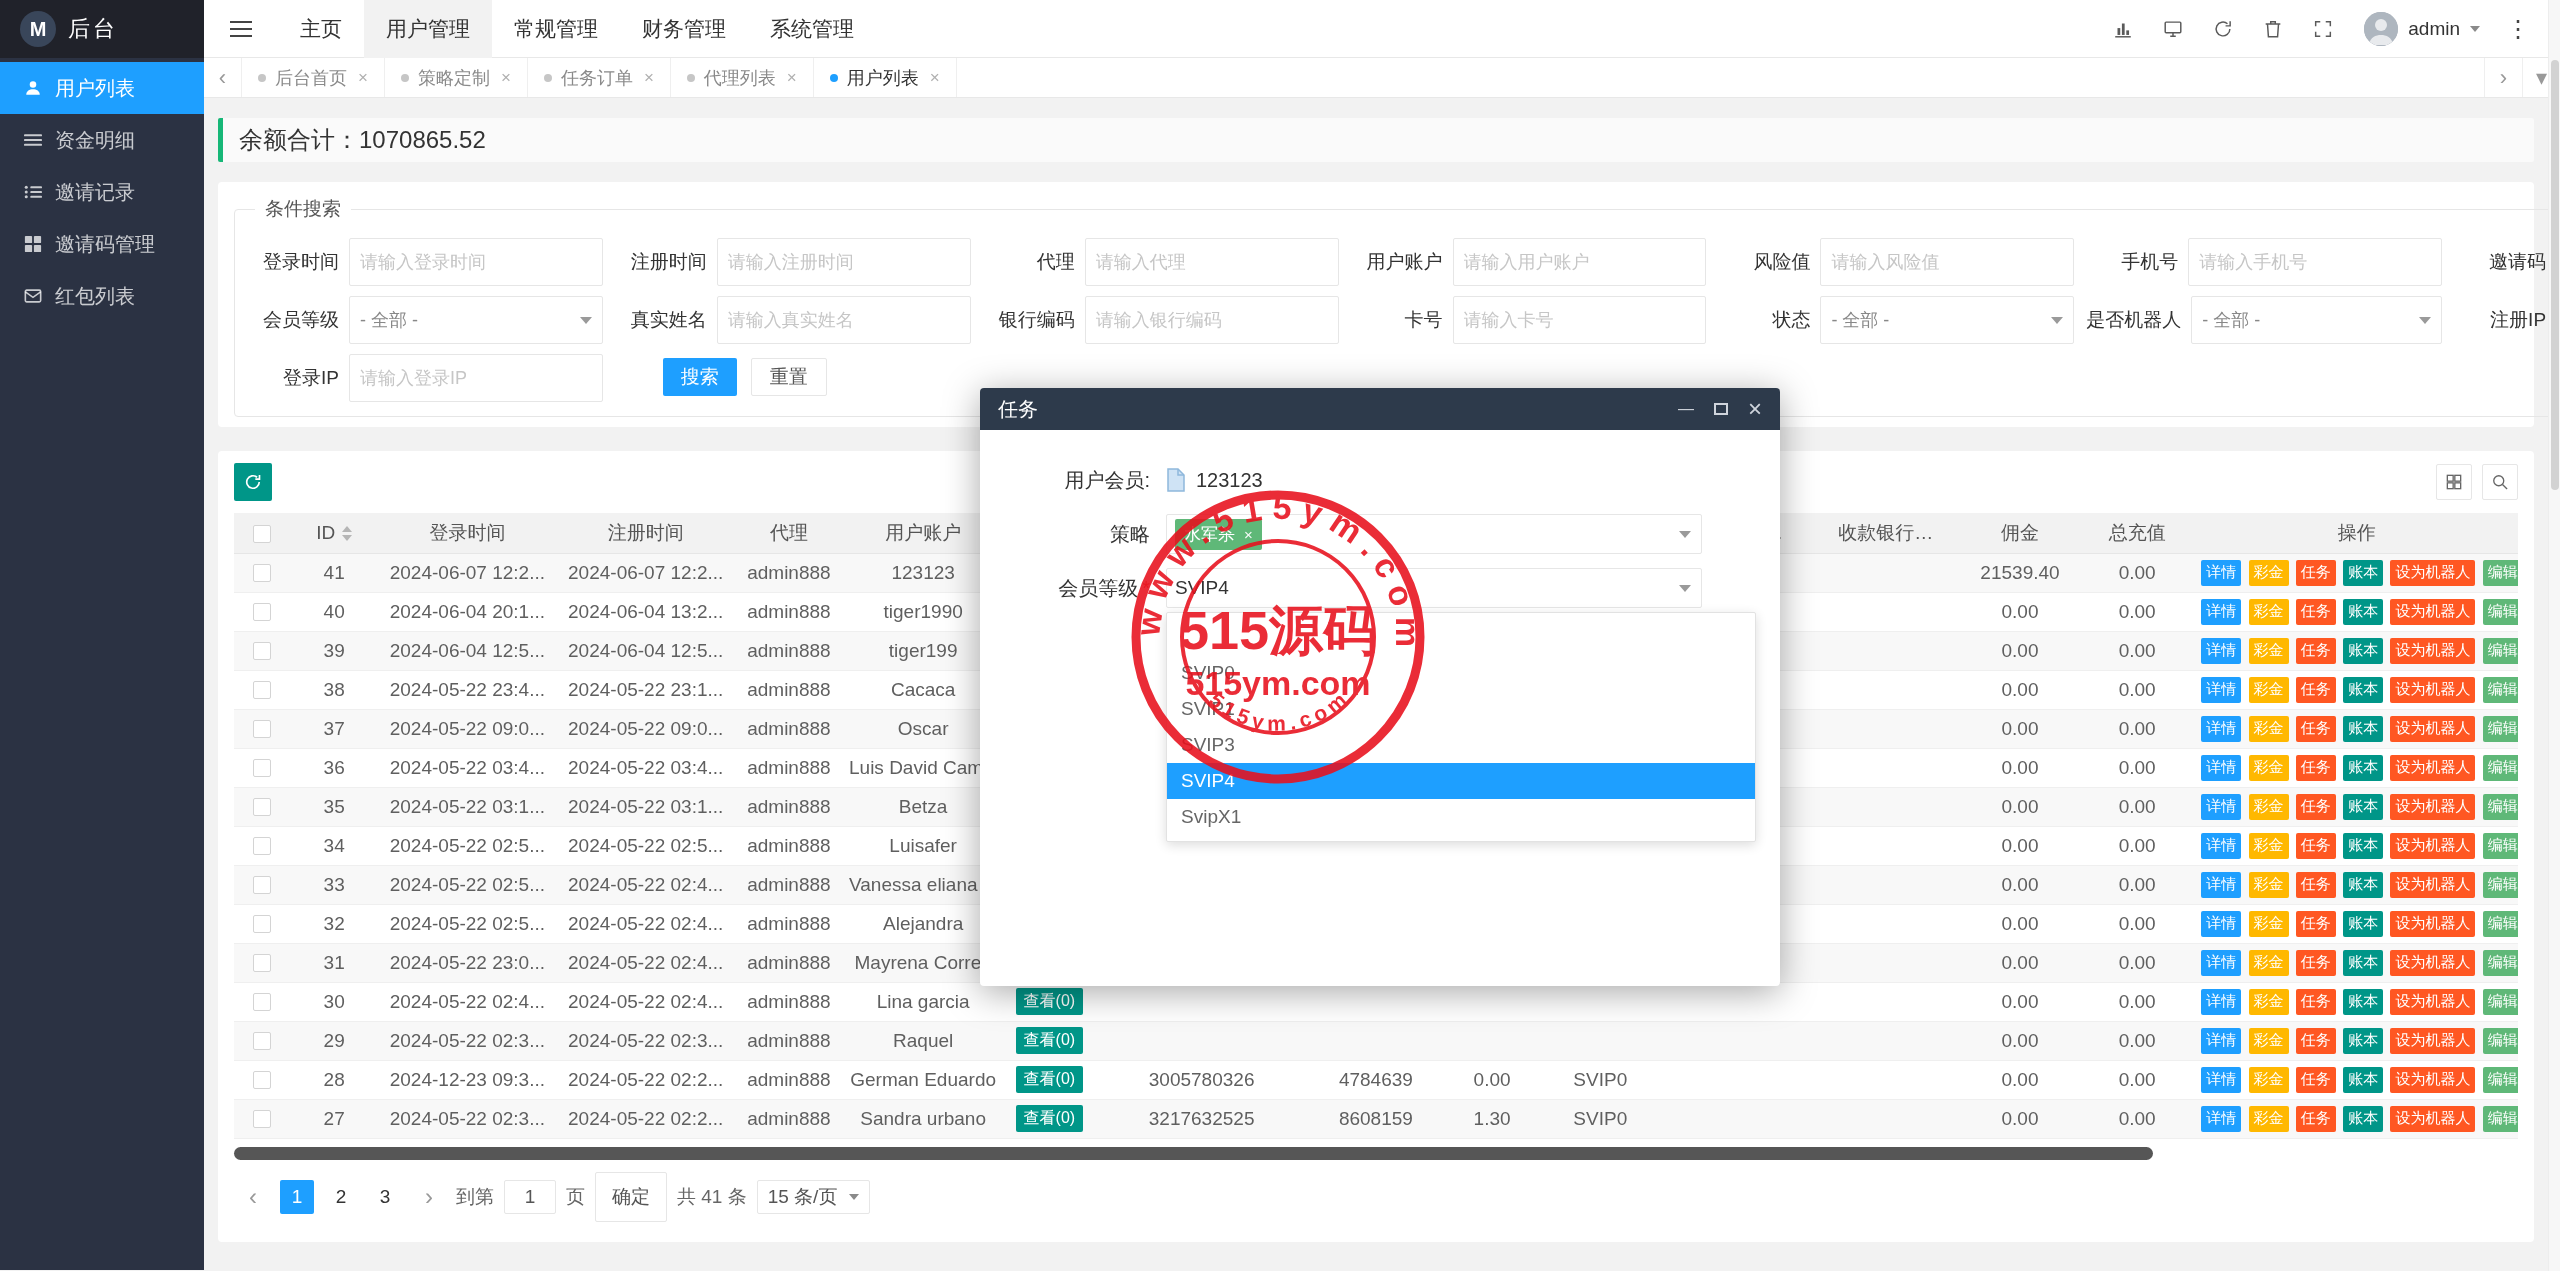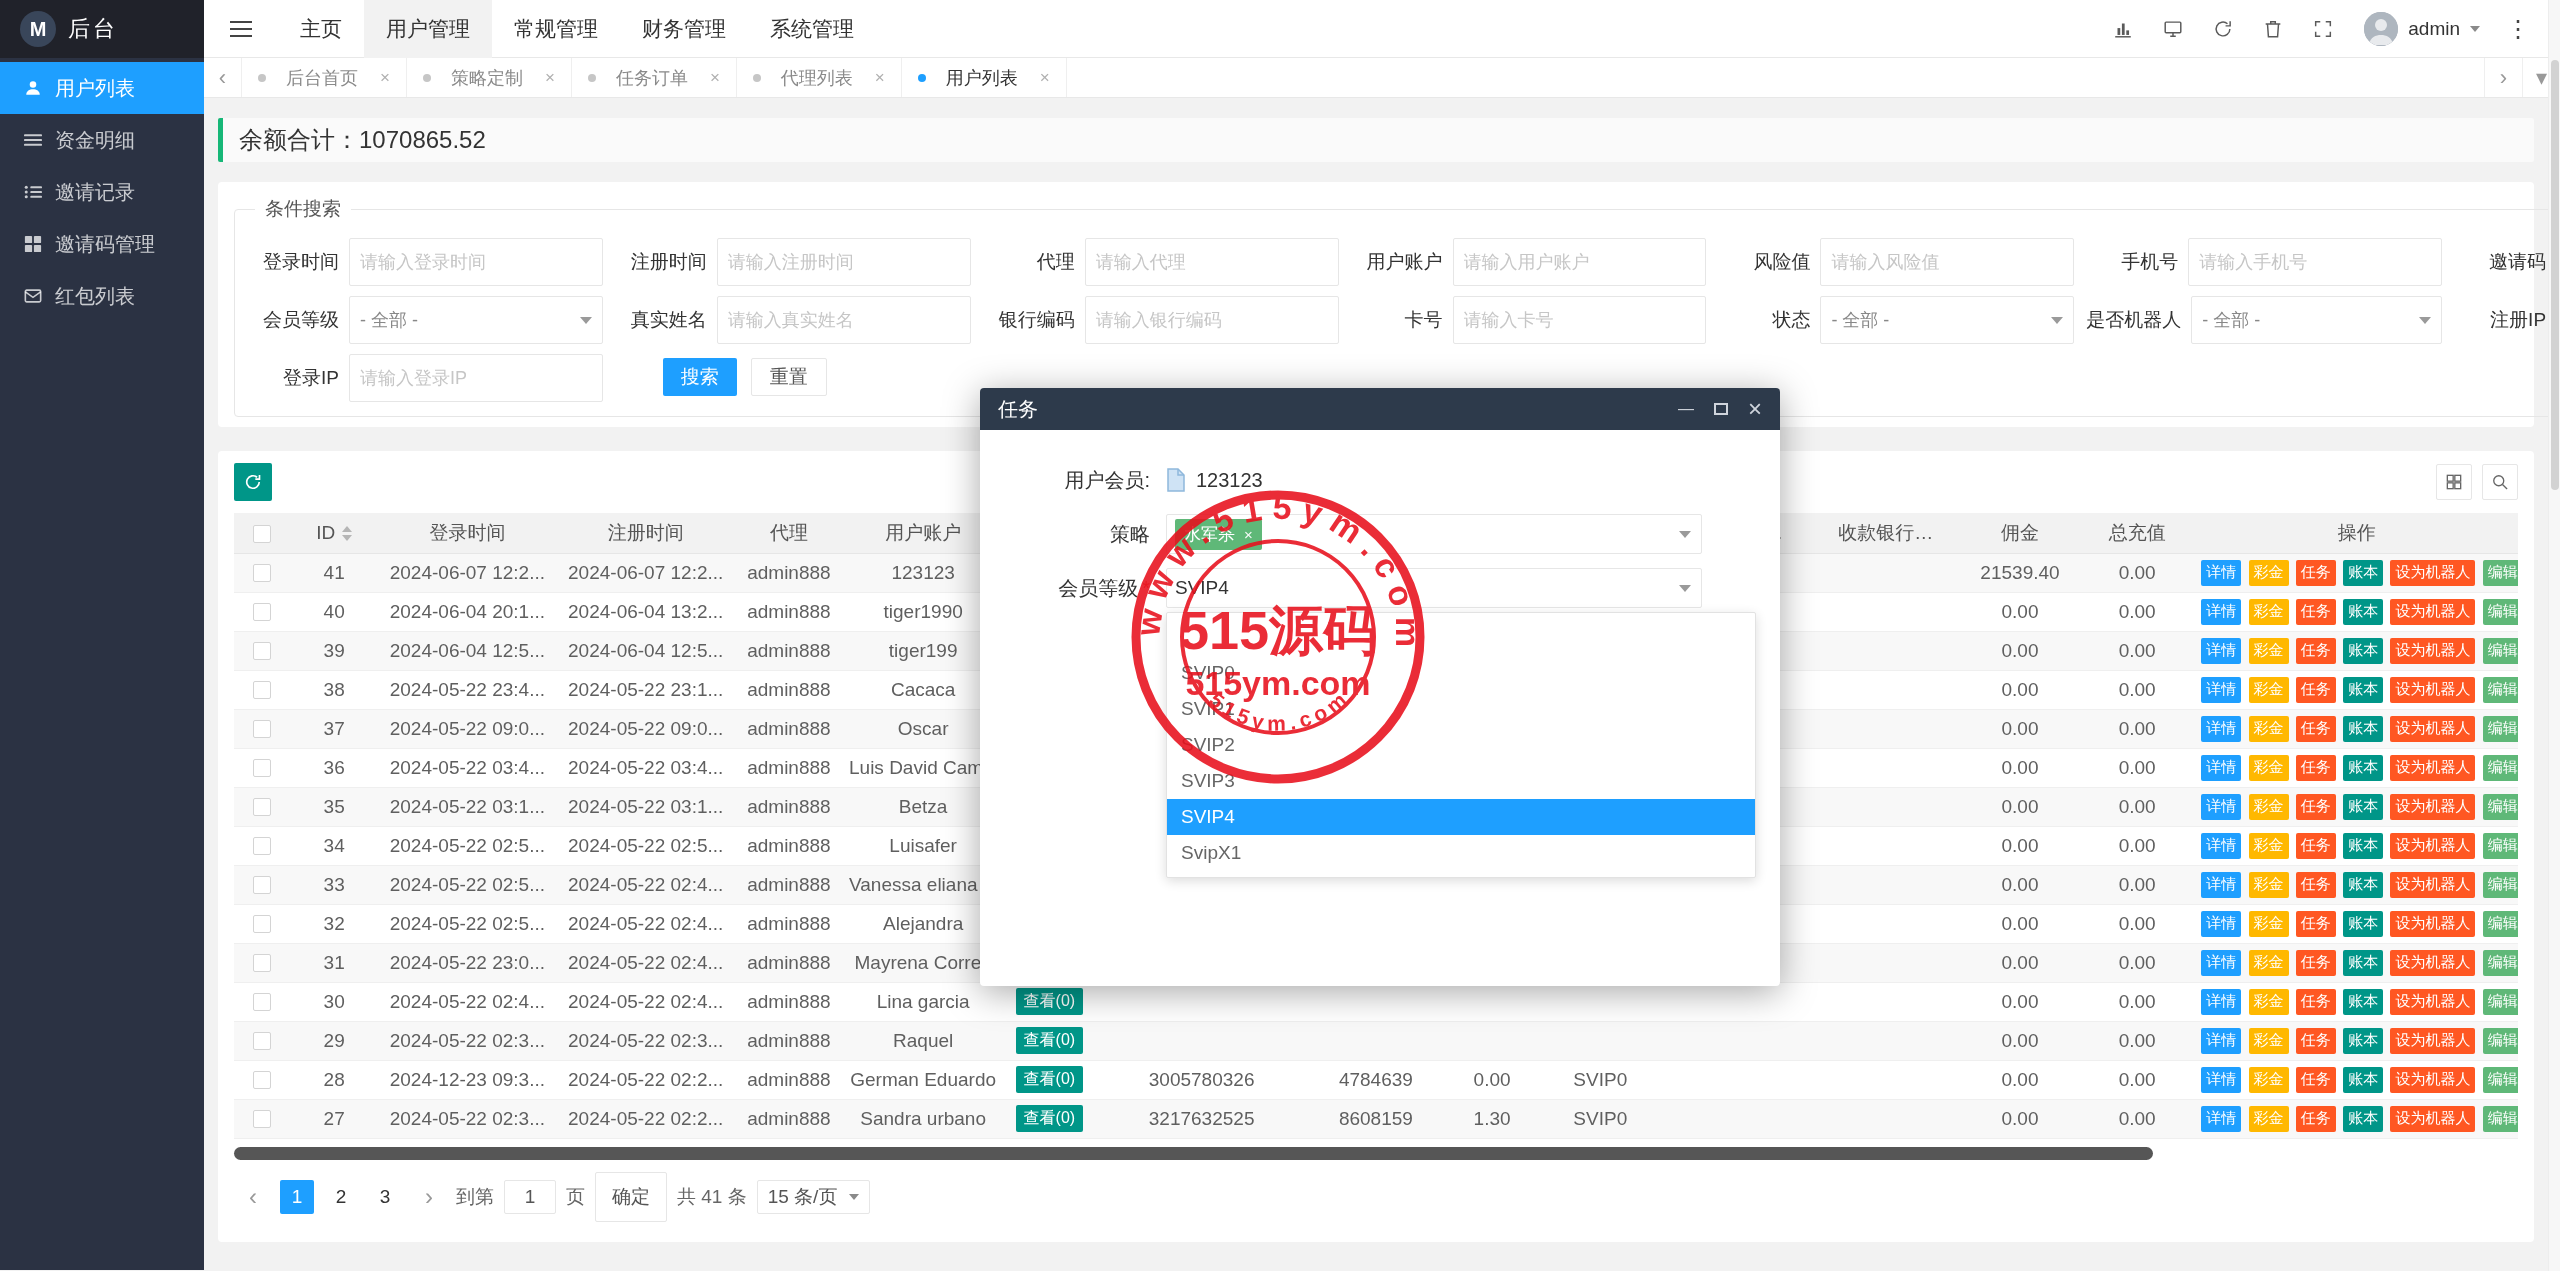--- a/index.html
+++ b/index.html
@@ -36,21 +36,21 @@
 .side-item.active{background:#1e9fff;color:#fff}
 .sicon{width:18px;height:18px;flex:none}
 .sicon .f{fill:currentColor}
 .sicon .s{fill:none;stroke:currentColor;stroke-width:1.8}
 .right-col{flex:1;display:flex;flex-direction:column;min-width:0}
 
 
 .tabbar{height:40px;background:#fff;border-bottom:1px solid #e8e8e8;display:flex;align-items:stretch}
 .tab-arrow{width:38px;display:flex;align-items:center;justify-content:center;color:#999;font-size:22px;border-right:1px solid #efefef;cursor:pointer}
 .tab-arrow.rb{border-left:1px solid #efefef;border-right:none}
-.tab{display:flex;align-items:center;gap:20px;padding:0 16px;border-right:1px solid #efefef;font-size:18px;color:#8a8a8a;cursor:pointer;white-space:nowrap}
+.tab{display:flex;align-items:center;gap:9px;padding:0 16px;border-right:1px solid #efefef;font-size:18px;color:#8a8a8a;cursor:pointer;white-space:nowrap}
 .tab .dot{width:8px;height:8px;border-radius:50%;background:#c6c6c6;flex:none}
 .tab.active{color:#333}
 .tab.active .dot{background:#1e9fff}
 .tab-close{color:#b0b0b0;font-size:17px;margin-left:2px}
 .tabs-spacer{flex:1}
 
 
 .content{flex:1;padding:20px 26px 0 14px;overflow:hidden}
 .alert{height:44px;background:#fafafa;border-left:5px solid #16b777;display:flex;align-items:center;padding-left:16px;font-size:24px;color:#333;border-radius:2px;margin-bottom:20px}
 .card{background:#fff;border-radius:4px}
@@ -877,21 +877,20 @@
       <div class="minput">
         <span>SVIP4</span>
         <span class="select-caret"></span>
       </div>
     </div>
     <ul class="dropdown">
 
     <li></li>
         <li>SVIP0</li>
         <li>SVIP1</li>
-        <li>SVIP2</li>
         <li>SVIP3</li>
         <li class="selected">SVIP4</li>
         <li>SvipX1</li>
       </ul>
   </div>
 </div>
 
 <svg class="stamp" width="480" height="480" viewBox="0 0 480 480">
   <g opacity="0.88">
     <circle cx="240" cy="240" r="142" fill="none" stroke="#e8101c" stroke-width="9"></circle>

